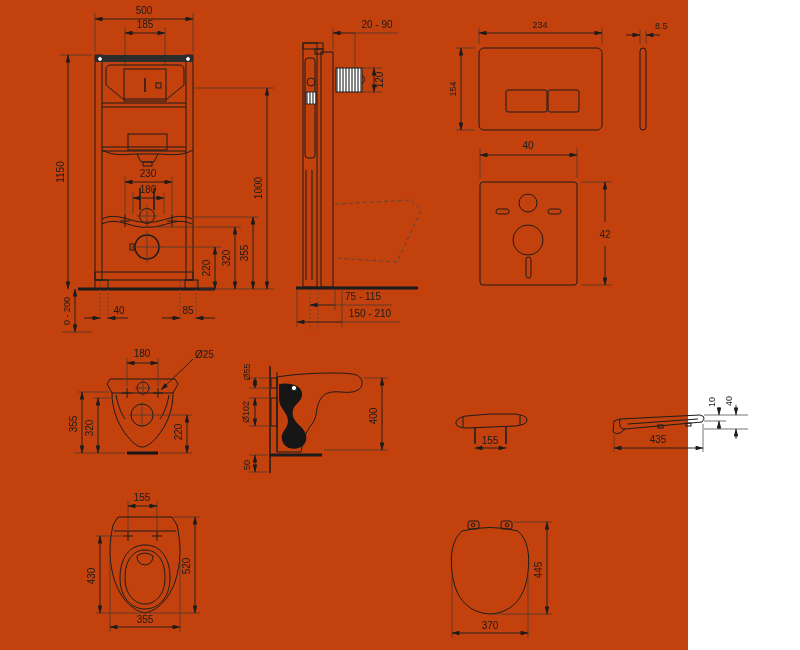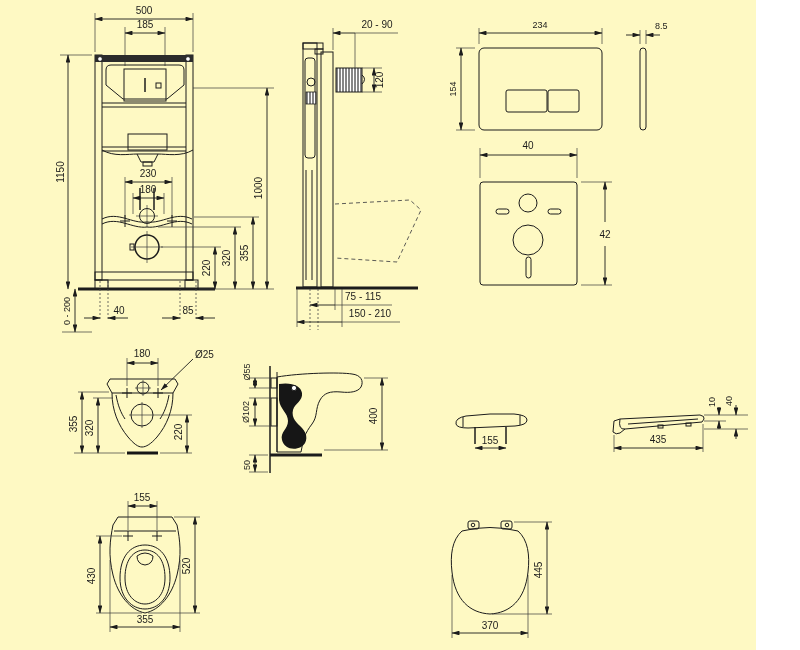--- a/index.html
+++ b/index.html
@@ -1,16 +1,16 @@
 <!DOCTYPE html>
 <html><head>
 <meta charset="utf-8">
 <style>
   html,body{margin:0;padding:0;background:#fff;}
-  .stage{width:756px;height:650px;background:#fef9c3;position:relative;font-family:"Liberation Sans","DejaVu Sans",sans-serif;}
+  .stage{width:688px;height:650px;background:#c2410c;position:relative;font-family:"Liberation Sans","DejaVu Sans",sans-serif;}
   svg{display:block;}
   .s{stroke:#1c1c1c;fill:none;stroke-width:1;}
   .s2{stroke:#1c1c1c;fill:none;stroke-width:1.5;}
   .thk{stroke:#1c1c1c;fill:none;stroke-width:3;}
   .ext{stroke:#3a3a3a;fill:none;stroke-width:0.7;}
   .dim{stroke:#1c1c1c;fill:none;stroke-width:0.9;}
   .dsh{stroke:#4a4a4a;fill:none;stroke-width:0.9;stroke-dasharray:4 3;}
   .dot{stroke:#4a4a4a;fill:none;stroke-width:0.8;stroke-dasharray:2 2;}
   .blk{fill:#161616;stroke:none;}
   .wht{fill:#fff;stroke:#1c1c1c;stroke-width:1;}

